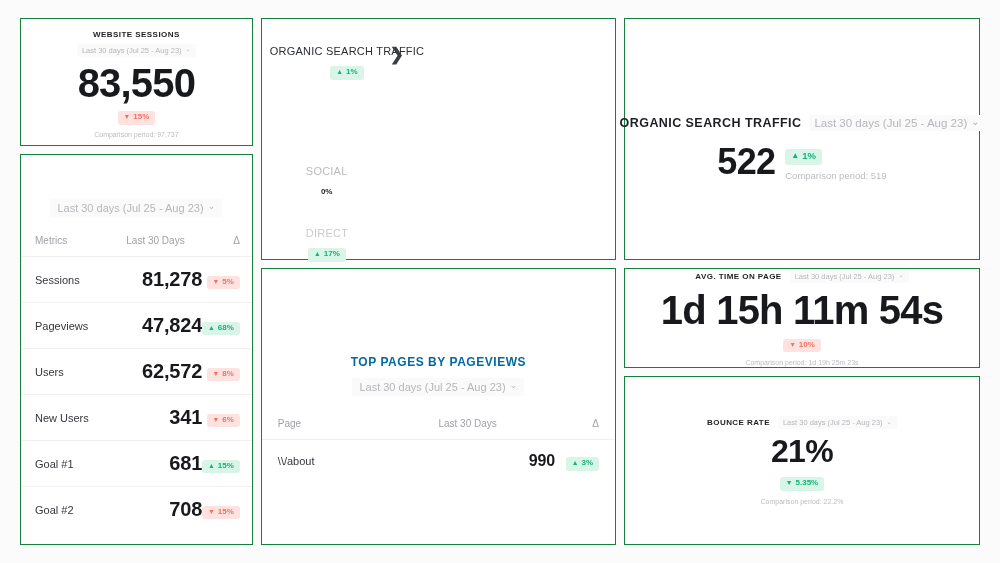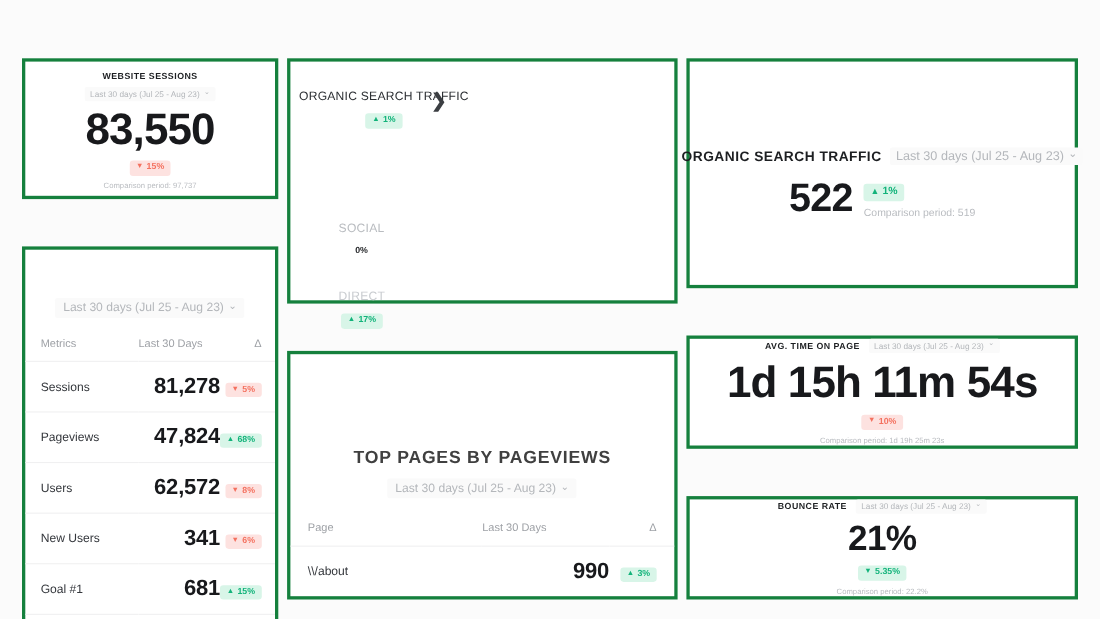--- a/index.html
+++ b/index.html
@@ -27,24 +27,23 @@
     display: flex;
     flex-direction: column;
     gap: 8px;
   }
   .col-left  { width: 236px; }
   .col-mid   { width: 360px; }
   .col-right { width: 356px; }
 
   .card {
     background: #ffffff;
-    border: 3px solid #15803d;
+    border: 1px solid #15803d;
     box-sizing: border-box;
     position: relative;
-    margin-top: 35px;
   }
 
   
   .sc {
     display: flex;
     flex-direction: column;
     align-items: center;
     justify-content: center;
     text-align: center;
   }
@@ -216,34 +215,34 @@
 
   
   #top-pages-card {
     flex: 1;
     padding-top: 86px;
     display: flex;
     flex-direction: column;
   }
   #top-pages-card .tp-title {
     text-align: center;
-    font-size: 16px;
+    font-size: 12px;
     font-weight: bold;
     letter-spacing: .045em;
-    color: #404040;
+    color: #0369a1;
   }
   #top-pages-card .tp-range-wrap { text-align: center; margin-top: 8px; }
   #top-pages-card .daterange { font-size: 11px; padding: 3px 7px; }
   #top-pages-card .tbl { margin-top: 22px; }
   #top-pages-card .tbl .c-metric { padding-left: 16px; width: 50%; }
   #top-pages-card .tbl .c-delta { padding-right: 16px; }
-  #top-pages-card .tbl td.c-value { font-size: 20px; text-align: right; }
-
-  
-  #avg-time-card { height: 116px; text-align: center; }
+  #top-pages-card .tbl td.c-value { font-size: 16px; text-align: right; }
+
+  
+  #avg-time-card { height: 100px; text-align: center; }
   #bounce-rate-card { flex: 1; }
   #avg-time-card, #bounce-rate-card {
     display: flex;
     flex-direction: column;
     align-items: center;
     justify-content: center;
   }
   #avg-time-card .sc-title, #bounce-rate-card .sc-title { font-size: 8px; }
   #avg-time-card .daterange, #bounce-rate-card .daterange { font-size: 7.5px; }
   #avg-time-card .sc-value { font-size: 40px; margin-top: 6px; }

